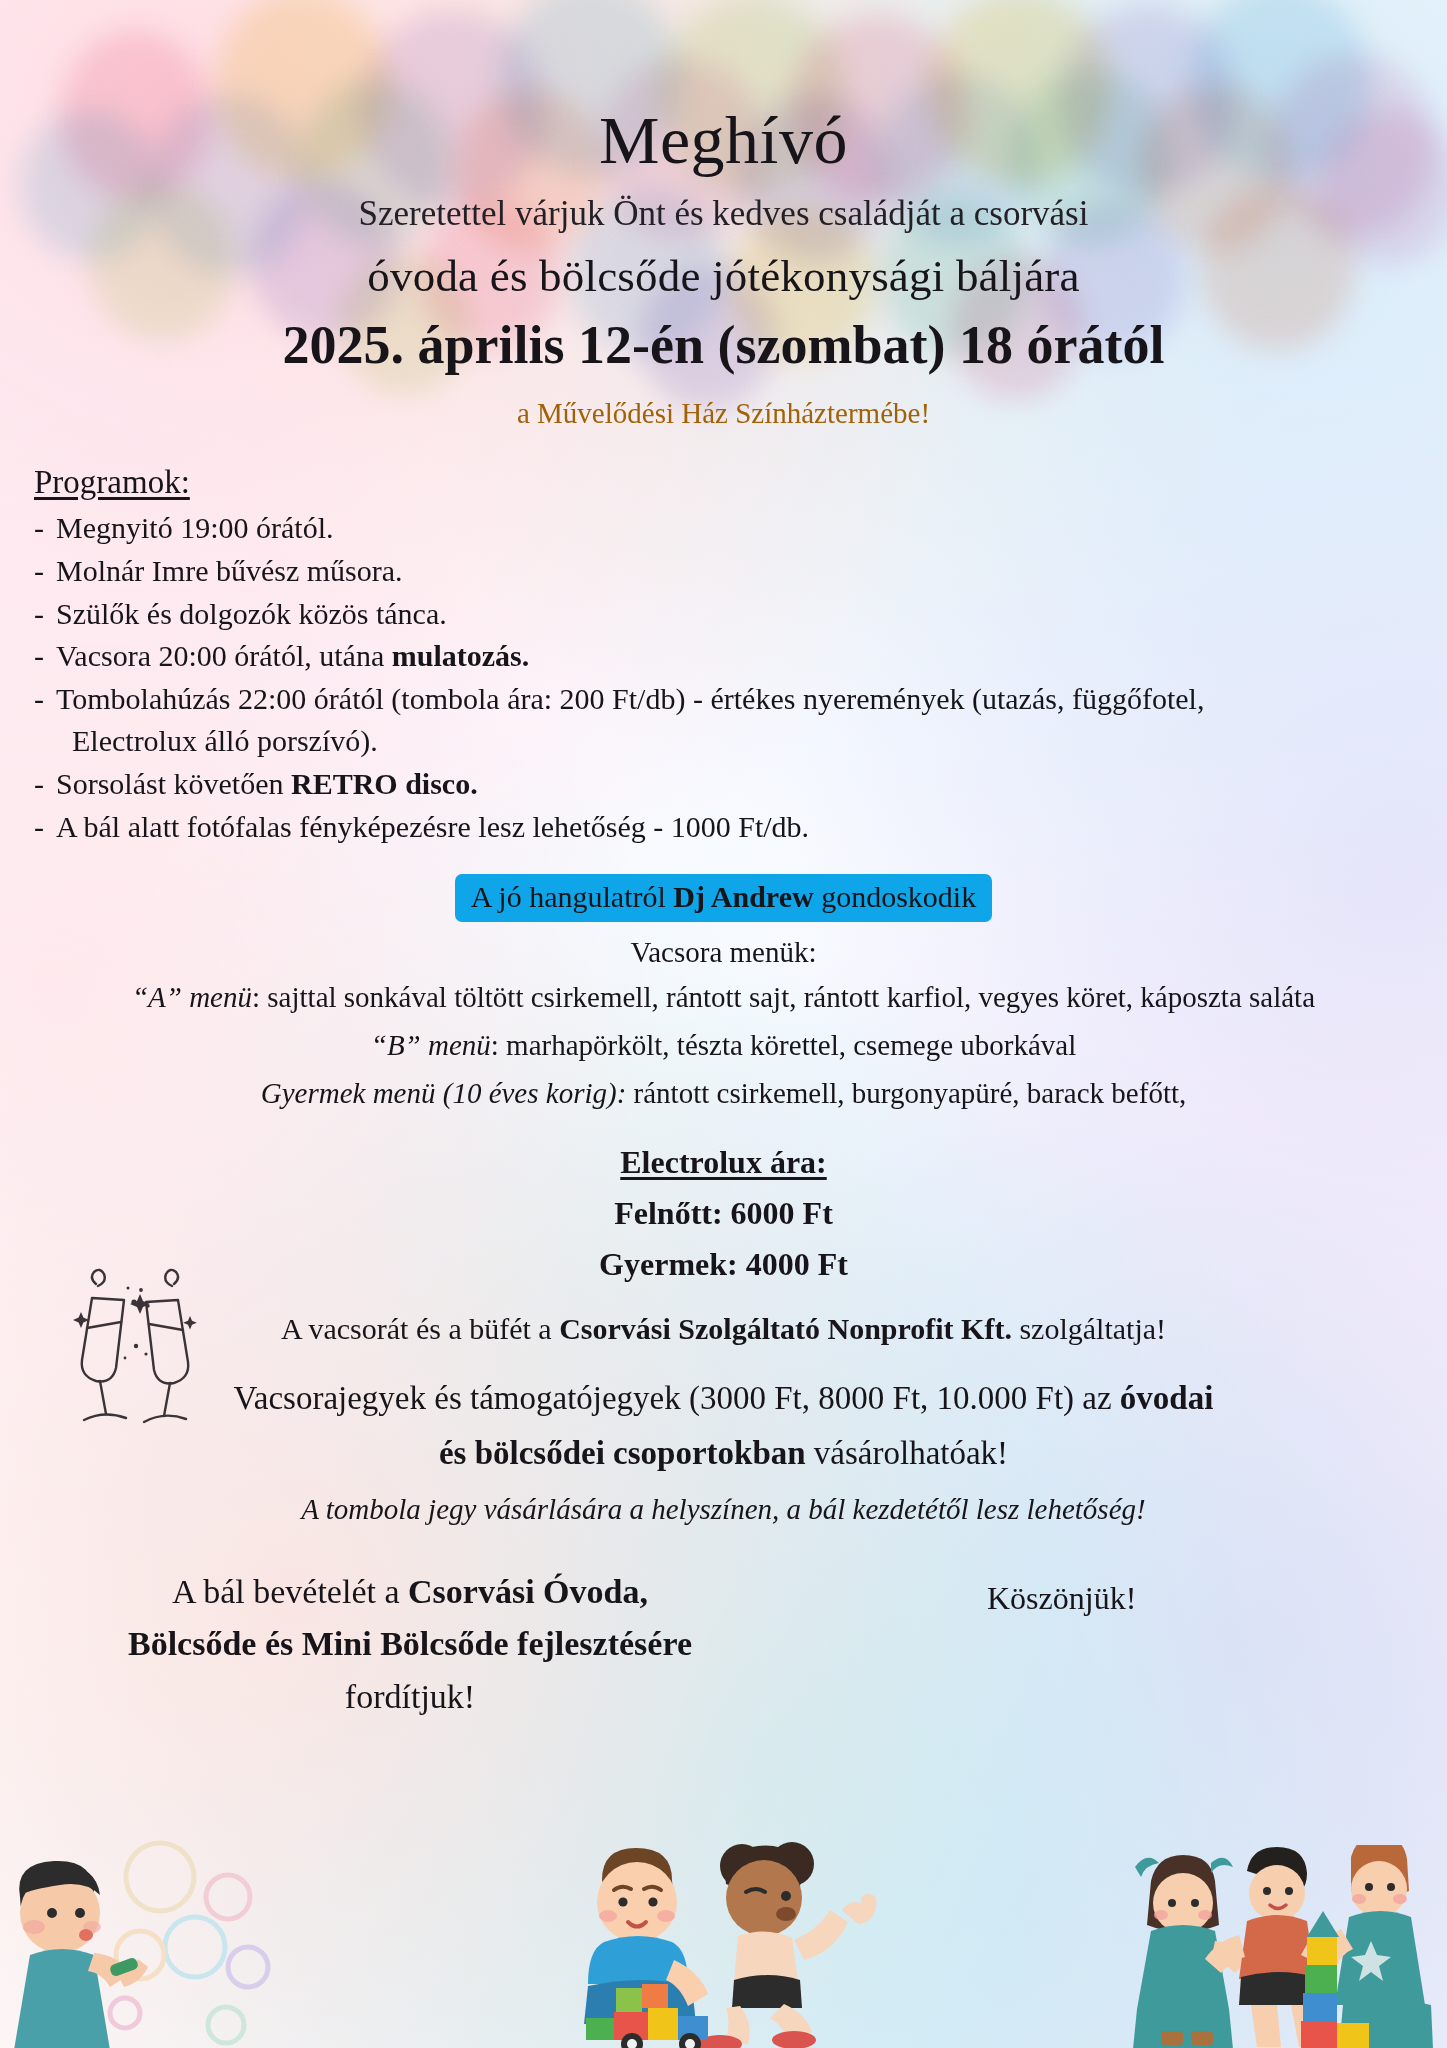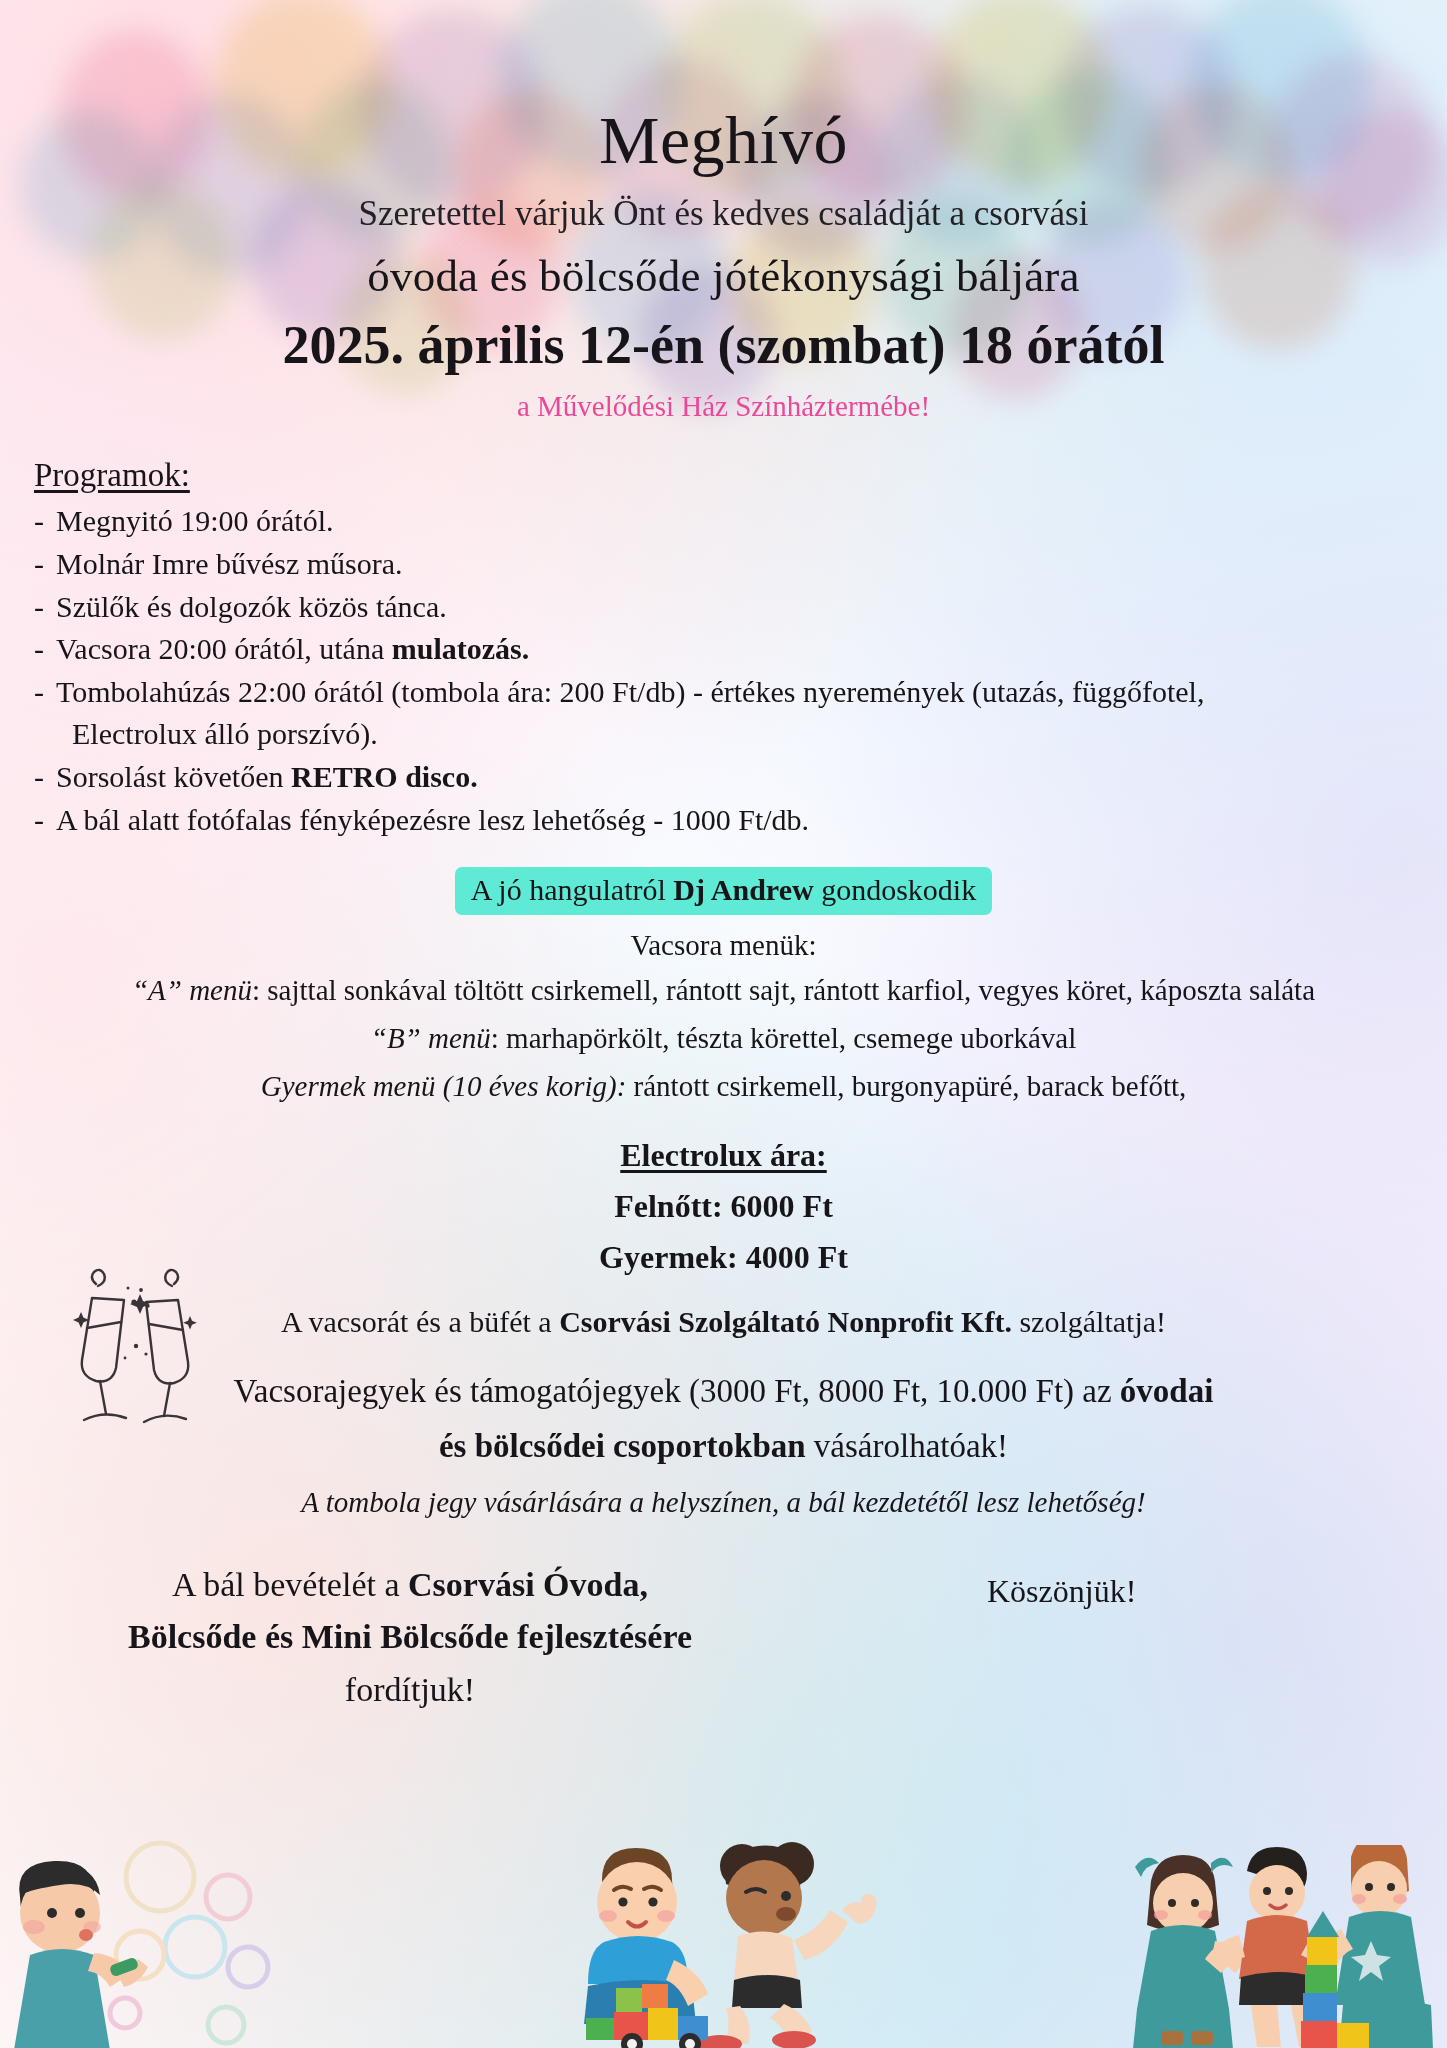--- a/index.html
+++ b/index.html
@@ -65,23 +65,23 @@
     margin: 16px 0 0 0;
     letter-spacing: .2px;
   }
   .title-date {
     font-size: 54px;
     font-weight: 700;
     margin: 12px 0 0 0;
   }
   .subtitle-2 {
     font-size: 29px;
-    margin: 14px 0 0 0;
+    margin: 21px 0 0 0;
     font-weight: 400;
-    color:#ec4899;
+    color:#a16207;
   }
 
   
   .programs {
     margin: 34px 0 0 0;
     padding: 0 0 0 34px;
   }
   .programs-head {
     font-size: 33px;
     text-decoration: underline;
@@ -358,21 +358,21 @@
         <li><span class="dash">-</span><span>Molnár Imre bűvész műsora.</span></li>
         <li><span class="dash">-</span><span>Szülők és dolgozók közös tánca.</span></li>
         <li><span class="dash">-</span><span>Vacsora 20:00 órától, utána </span><b>mulatozás.</b></li>
         <li><span class="dash">-</span><span>Tombolahúzás 22:00 órától (tombola ára: 200 Ft/db) - értékes nyeremények (utazás, függőfotel,</span><span class="cont">Electrolux álló porszívó).</span></li>
         <li><span class="dash">-</span><span>Sorsolást követően </span><b>RETRO disco.</b></li>
         <li><span class="dash">-</span><span>A bál alatt fotófalas fényképezésre lesz lehetőség - 1000 Ft/db.</span></li>
       </ul>
   </div>
 
   <div class="dj-wrap">
-    <span class="dj-pill" id="dj-pill" style="background: #5eead4;"><span>A jó hangulatról </span><b>Dj Andrew</b><span> gondoskodik</span></span>
+    <span class="dj-pill" id="dj-pill" style="background: #0ea5e9;"><span>A jó hangulatról </span><b>Dj Andrew</b><span> gondoskodik</span></span>
   </div>
 
   <div class="center menu-head">Vacsora menük:</div>
 
   <div class="center menu-line">
     <i>“A” menü</i><span>: sajttal sonkával töltött csirkemell, rántott sajt, rántott karfiol, vegyes köret, káposzta saláta</span>
   </div>
   <div class="center menu-line">
     <i>“B” menü</i><span>: marhapörkölt, tészta körettel, csemege uborkával</span>
   </div>

